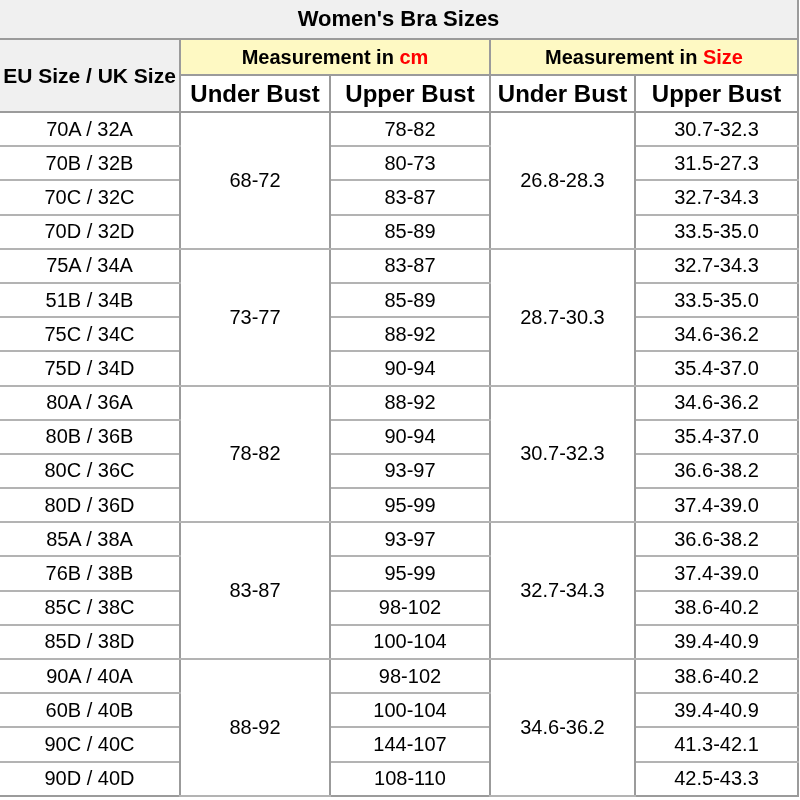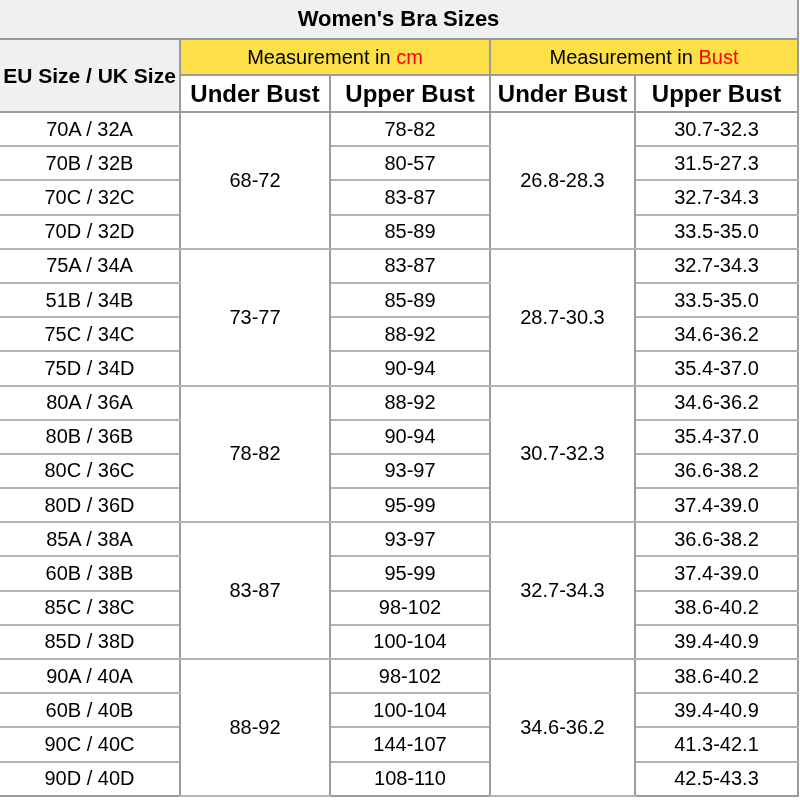--- a/index.html
+++ b/index.html
@@ -42,23 +42,23 @@
     font-size: 22px;
     font-weight: bold;
   }
   .eu-header {
     background: #f0f0f0;
     font-size: 21px;
     font-weight: bold;
   }
   .unit-header {
     height: 34px;
-    background: #fde047;
+    background: #fef9c3;
     font-size: 20px;
-    font-weight: normal;
+    font-weight: bold;
   }
   .unit-header .unit { color: #ff0000; }
   .sub-header {
     height: 35px;
     background: #ffffff;
     font-size: 24px;
     font-weight: bold;
   }
   tbody td {
     height: 32.2px;
@@ -78,40 +78,40 @@
     <col style="width:145px">
     <col style="width:163px">
   </colgroup>
   <thead>
     <tr>
       <th colspan="5" class="title-cell">Women's Bra Sizes</th>
     </tr>
     <tr>
       <th rowspan="2" class="eu-header">EU Size / UK Size</th>
       <th colspan="2" class="unit-header"><span>Measurement in</span> <span class="unit">cm</span></th>
-      <th colspan="2" class="unit-header"><span>Measurement in</span> <span class="unit">Bust</span></th>
+      <th colspan="2" class="unit-header"><span>Measurement in</span> <span class="unit">Size</span></th>
     </tr>
     <tr>
       <th class="sub-header">Under Bust</th>
       <th class="sub-header">Upper Bust</th>
       <th class="sub-header">Under Bust</th>
       <th class="sub-header">Upper Bust</th>
     </tr>
   </thead>
   <tbody>
       <tr>
         <td>70A / 32A</td>
         <td rowspan="4">68-72</td>
         <td>78-82</td>
         <td rowspan="4">26.8-28.3</td>
         <td>30.7-32.3</td>
       </tr>
       <tr>
         <td>70B / 32B</td>
-        <td>80-57</td>
+        <td>80-73</td>
         <td>31.5-27.3</td>
       </tr>
       <tr>
         <td>70C / 32C</td>
         <td>83-87</td>
         <td>32.7-34.3</td>
       </tr>
       <tr>
         <td>70D / 32D</td>
         <td>85-89</td>
@@ -162,21 +162,21 @@
         <td>37.4-39.0</td>
       </tr>
       <tr>
         <td>85A / 38A</td>
         <td rowspan="4">83-87</td>
         <td>93-97</td>
         <td rowspan="4">32.7-34.3</td>
         <td>36.6-38.2</td>
       </tr>
       <tr>
-        <td>60B / 38B</td>
+        <td>76B / 38B</td>
         <td>95-99</td>
         <td>37.4-39.0</td>
       </tr>
       <tr>
         <td>85C / 38C</td>
         <td>98-102</td>
         <td>38.6-40.2</td>
       </tr>
       <tr>
         <td>85D / 38D</td>

